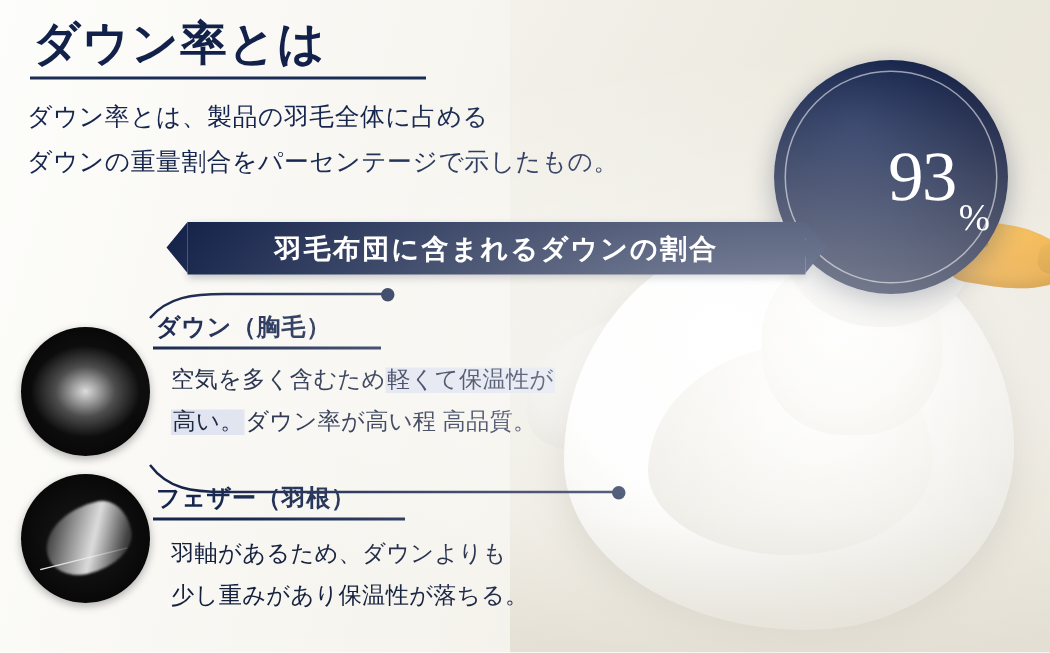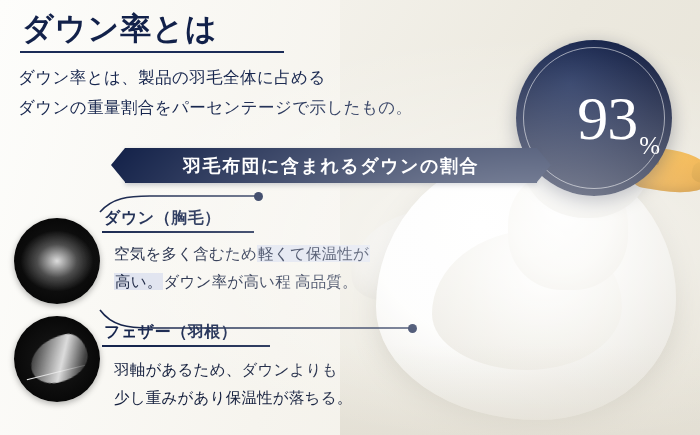--- a/index.html
+++ b/index.html
@@ -186,21 +186,21 @@
   }
   .badge-ring {
     position: absolute;
     inset: 7px;
     border-radius: 50%;
     border: 1.5px solid rgba(255,255,255,0.55);
   }
   .badge-num {
     color: #ffffff;
     font-family: "Liberation Serif", serif;
-    font-size: 62px;
+    font-size: 47px;
     line-height: 1;
     letter-spacing: -1px;
     position: relative;
     z-index: 2;
   }
   .badge-pct {
     color: #ffffff;
     font-family: "Liberation Serif", serif;
     font-size: 25px;
     line-height: 1;

